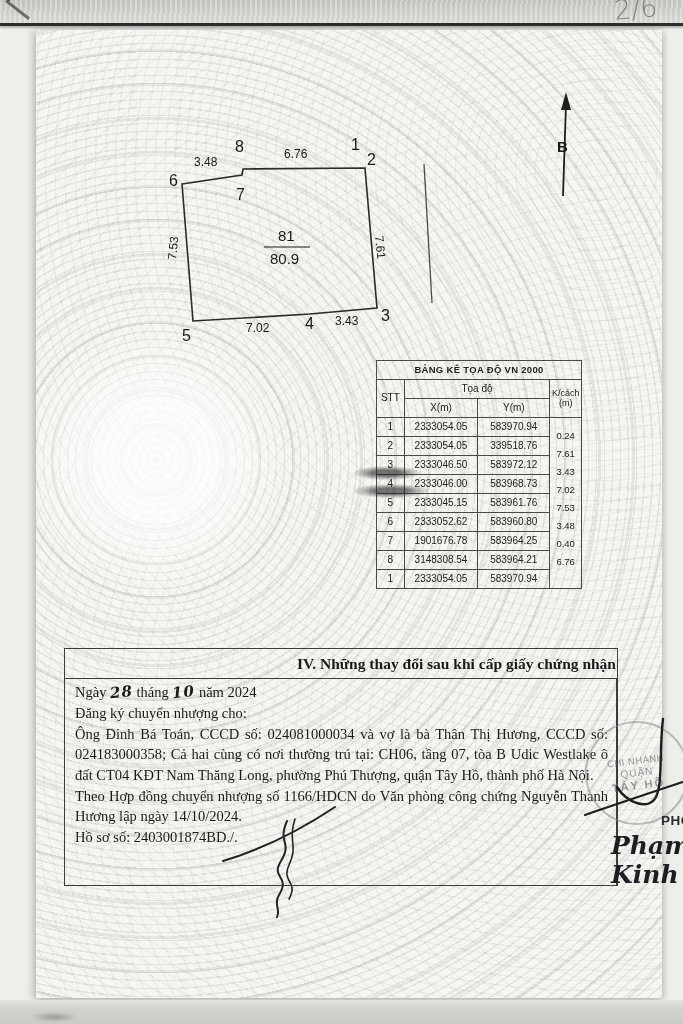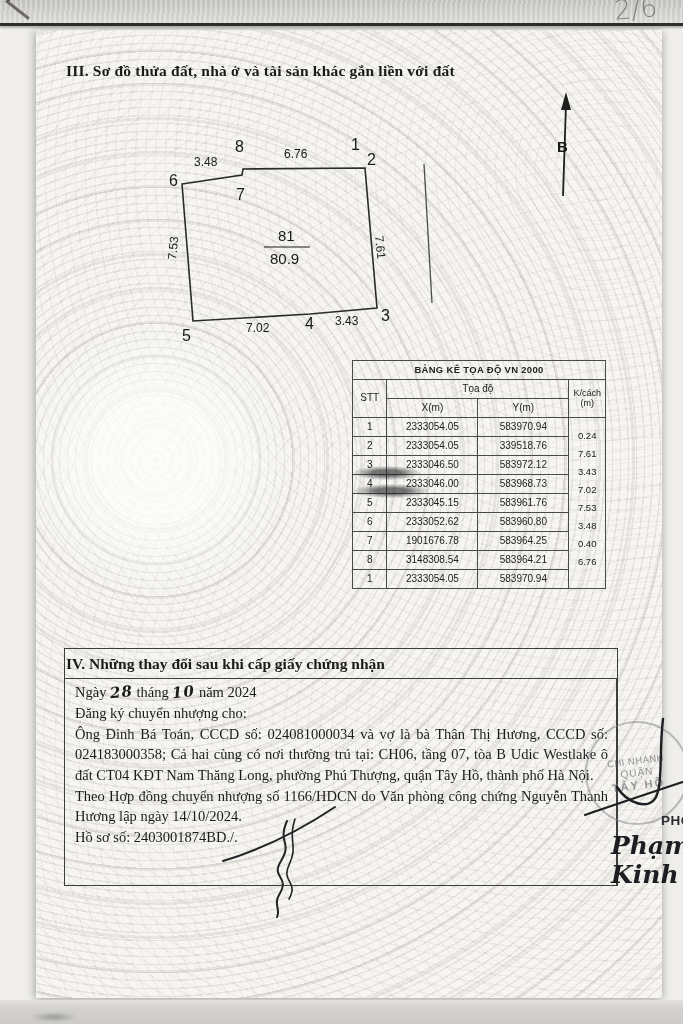--- a/index.html
+++ b/index.html
@@ -32,37 +32,37 @@
   .sec3-title{position:absolute;left:30px;top:32px;width:570px;
     font-size:15.5px;font-weight:bold;letter-spacing:.2px;}
 
   
   .diagram{position:absolute;left:130px;top:58px;width:440px;height:264px;}
   .notes{position:absolute;left:133px;top:342px;font-family:"Liberation Sans",sans-serif;
     font-size:15px;line-height:1.55;color:#2a2a2a;}
 
   
   .coord-wrap{position:absolute;left:316px;top:330px;}
-  table.coord{border-collapse:collapse;width:254px;font-family:"Liberation Sans",sans-serif;
-    font-size:10px;color:#222;}
+  table.coord{border-collapse:collapse;width:206px;font-family:"Liberation Sans",sans-serif;
+    font-size:10px;color:#222;margin-left:24px;}
   table.coord td{border:1px solid #4a4a4a;text-align:center;padding:0;height:18px;line-height:1.05;}
   td.ct-title{font-size:9.5px;font-weight:bold;letter-spacing:.3px;height:17px;}
   .ct-stt{width:30px;} .ct-x{width:81px;} .ct-y{width:81px;} .ct-k{width:32px;font-size:9px;}
   td.ct-dist{vertical-align:top;padding:0;}
   .dist-wrap{padding-top:9px;}
   .dist-wrap div{height:18px;display:flex;align-items:center;justify-content:center;font-size:9.5px;}
   .smudge{position:absolute;border-radius:50%;
     background:radial-gradient(ellipse at center, rgba(35,35,38,.62) 0 30%, rgba(35,35,38,.25) 55%, rgba(0,0,0,0) 75%);
     filter:blur(.4px);}
 
   
   .s4-wrap{position:absolute;left:28px;top:618px;}
   table.s4{border-collapse:collapse;width:554px;}
   table.s4 td{border:1.5px solid #3d3d3d;}
-  .s4-title-cell{height:27px;text-align:left;font-weight:bold;font-size:15.5px;}
+  .s4-title-cell{height:27px;text-align:right;font-weight:bold;font-size:15.5px;}
   .s4-h1{width:390px;height:36px;text-align:center;font-size:15px;}
   .s4-h2{width:164px;text-align:center;font-size:13.5px;line-height:1.25;padding:2px 8px;}
   .s4-content{height:200px;vertical-align:top;padding:3px 8px 3px 10px;font-size:14.5px;
     line-height:1.42;position:relative;}
   .s4-content .just{text-align:justify;}
   .hand{font-family:"DejaVu Serif",serif;font-style:italic;font-weight:bold;font-size:15px;
     display:inline-block;transform:rotate(-6deg);letter-spacing:1px;}
   .s4-approve{vertical-align:top;position:relative;padding:0;overflow:visible;}
 
   .stamp{position:absolute;left:-32px;top:42px;width:100px;height:100px;border-radius:50%;
@@ -97,21 +97,20 @@
 <div id="canvas">
 
   <div class="top-band">
     <div class="corner-wedge"></div>
     <div class="page-num">2/6</div>
   </div>
   <div class="sep-line"></div>
 
   <div class="page">
 
-    <div class="sec3-title">III. Sơ đồ thửa đất, nhà ở và tài sản khác gắn liền với đất</div>
 
     <svg class="diagram" viewBox="0 0 440 264">
 
       <path d="M 16,96 L 76,87 L 77,81 L 199,80 L 211,220 L 144,226 L 27,233 Z" fill="none" stroke="#2b2b2b" stroke-width="1.6"></path>
 
       <line x1="258" y1="76" x2="266" y2="215" stroke="#4c4c4c" stroke-width="1.3"></line>
 
       <line x1="397" y1="108" x2="400" y2="16" stroke="#1f1f1f" stroke-width="1.8"></line>
       <polygon points="400,4 395,22 405,22" fill="#1f1f1f"></polygon>
       <text class="flabel" x="391" y="64" font-weight="bold">B</text>

